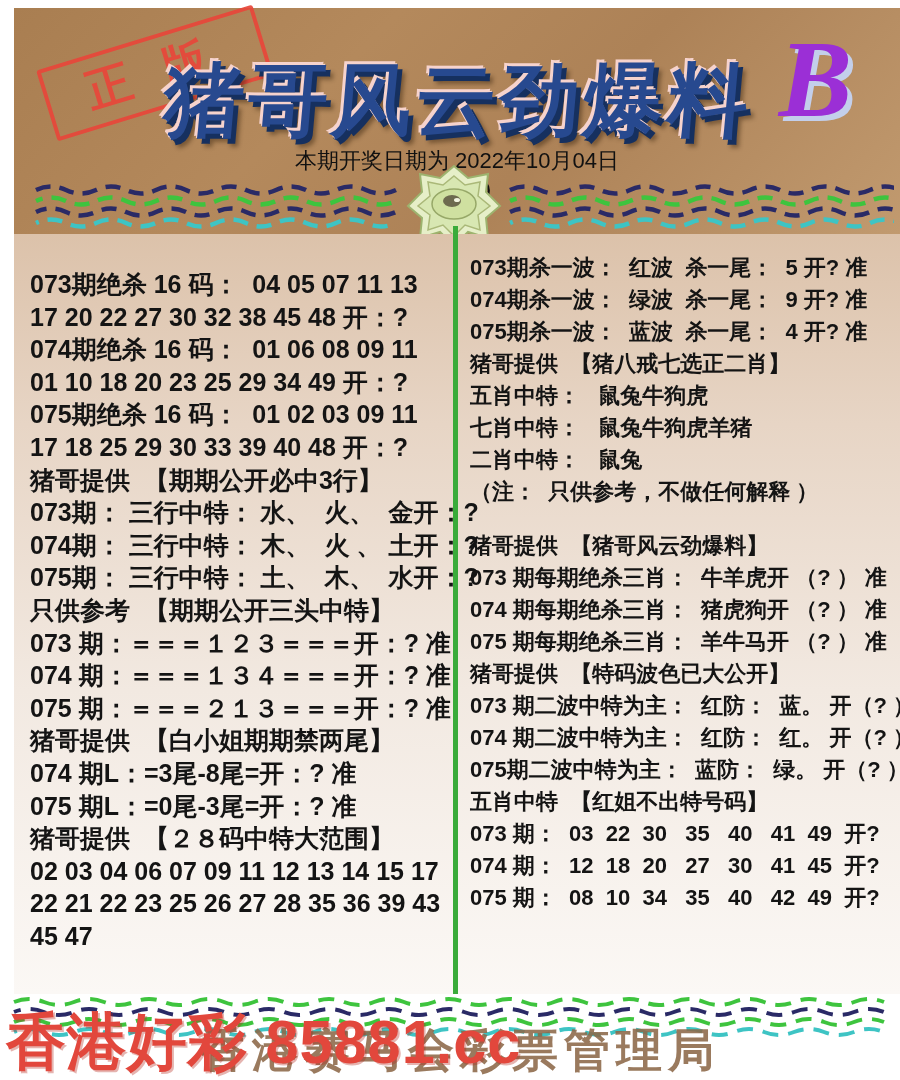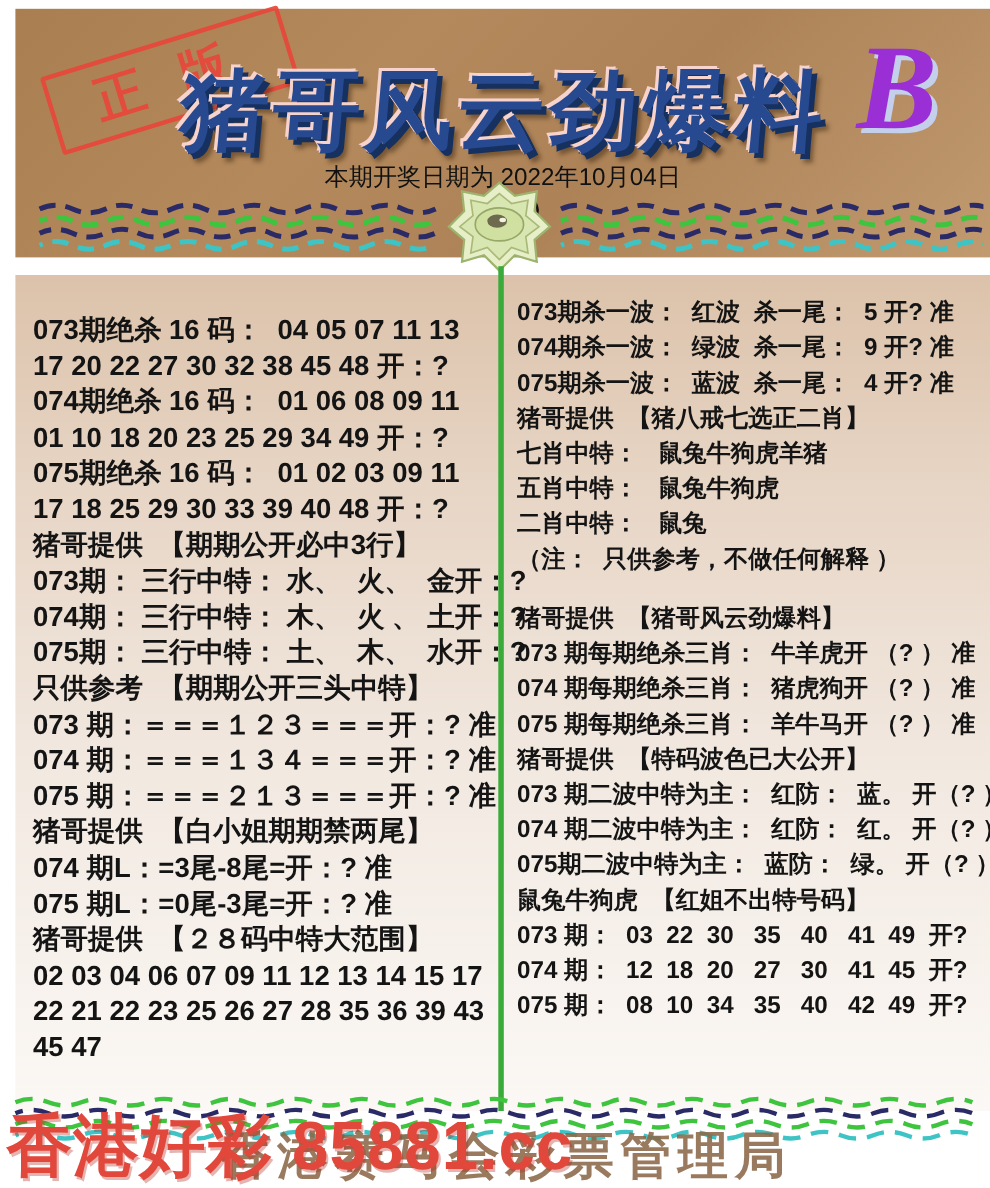--- a/index.html
+++ b/index.html
@@ -41,21 +41,20 @@
     position:absolute;left:0;top:168px;width:100%;text-align:center;
     font-size:20px;font-weight:700;color:#111;
   }
   .dash-left{position:absolute;left:18px;top:172px;}
   .dash-right{position:absolute;right:6px;top:172px;}
   .emblem{position:absolute;left:392px;top:156px;width:96px;height:84px;}
   
   .sheet{
     position:absolute;left:14px;top:234px;right:0;height:760px;
     background:linear-gradient(180deg,#dcc2aa 0%,#e7d5c5 25%,#f2e9e1 60%,#fbf8f5 100%);
-    margin-top:16px;
   }
   .vline{
     position:absolute;left:439px;top:-8px;width:5px;height:768px;background:#3aab3a;
   }
   .col{position:absolute;top:0;color:#141414;}
   .col .line{white-space:pre;font-weight:700;}
   .col-left{left:16px;top:34px;width:420px;font-size:25px;}
   .col-left .line{line-height:32.6px;}
   .col-right{left:456px;top:18px;width:426px;font-size:22px;}
   .col-right .line{line-height:32px;}
@@ -141,34 +140,34 @@
       <div class="line">02 03 04 06 07 09 11 12 13 14 15 17</div>
       <div class="line">22 21 22 23 25 26 27 28 35 36 39 43</div>
       <div class="line">45 47</div>
     </div>
 
     <div class="col col-right">
       <div class="line">073期杀一波：  红波  杀一尾：  5 开? 准</div>
       <div class="line">074期杀一波：  绿波  杀一尾：  9 开? 准</div>
       <div class="line">075期杀一波：  蓝波  杀一尾：  4 开? 准</div>
       <div class="line">猪哥提供  【猪八戒七选正二肖】</div>
+      <div class="line">五肖中特：   鼠兔牛狗虎</div>
       <div class="line">七肖中特：   鼠兔牛狗虎羊猪</div>
-      <div class="line">五肖中特：   鼠兔牛狗虎</div>
       <div class="line">二肖中特：   鼠兔</div>
       <div class="line">（注：  只供参考，不做任何解释 ）</div>
       <div class="line gap"></div>
       <div class="line">猪哥提供  【猪哥风云劲爆料】</div>
       <div class="line">073 期每期绝杀三肖：  牛羊虎开 （? ） 准</div>
       <div class="line">074 期每期绝杀三肖：  猪虎狗开 （? ） 准</div>
       <div class="line">075 期每期绝杀三肖：  羊牛马开 （? ） 准</div>
       <div class="line">猪哥提供  【特码波色已大公开】</div>
       <div class="line">073 期二波中特为主：  红防：  蓝。 开（? ）</div>
       <div class="line">074 期二波中特为主：  红防：  红。 开（? ）</div>
       <div class="line">075期二波中特为主：  蓝防：  绿。 开（? ）</div>
-      <div class="line">鼠兔牛狗虎  【红姐不出特号码】</div>
+      <div class="line">五肖中特  【红姐不出特号码】</div>
       <div class="line">073 期：  03  22  30   35   40   41  49  开?</div>
       <div class="line">074 期：  12  18  20   27   30   41  45  开?</div>
       <div class="line">075 期：  08  10  34   35   40   42  49  开?</div>
     </div>
   </div>
 
   <div class="footer">
     <svg class="dash-bottom" width="882" height="46" viewBox="0 0 882 46">
       <g fill="none" stroke-width="4" stroke-dasharray="16 10">
         <path stroke="#3ec43e" d="M4,8 q15,-6 30,0 t30,0 t30,0 t30,0 t30,0 t30,0 t30,0 t30,0 t30,0 t30,0 t30,0 t30,0 t30,0 t30,0 t30,0 t30,0 t30,0 t30,0 t30,0 t30,0 t30,0 t30,0 t30,0 t30,0 t30,0 t30,0 t30,0 t30,0 t30,0"></path>

